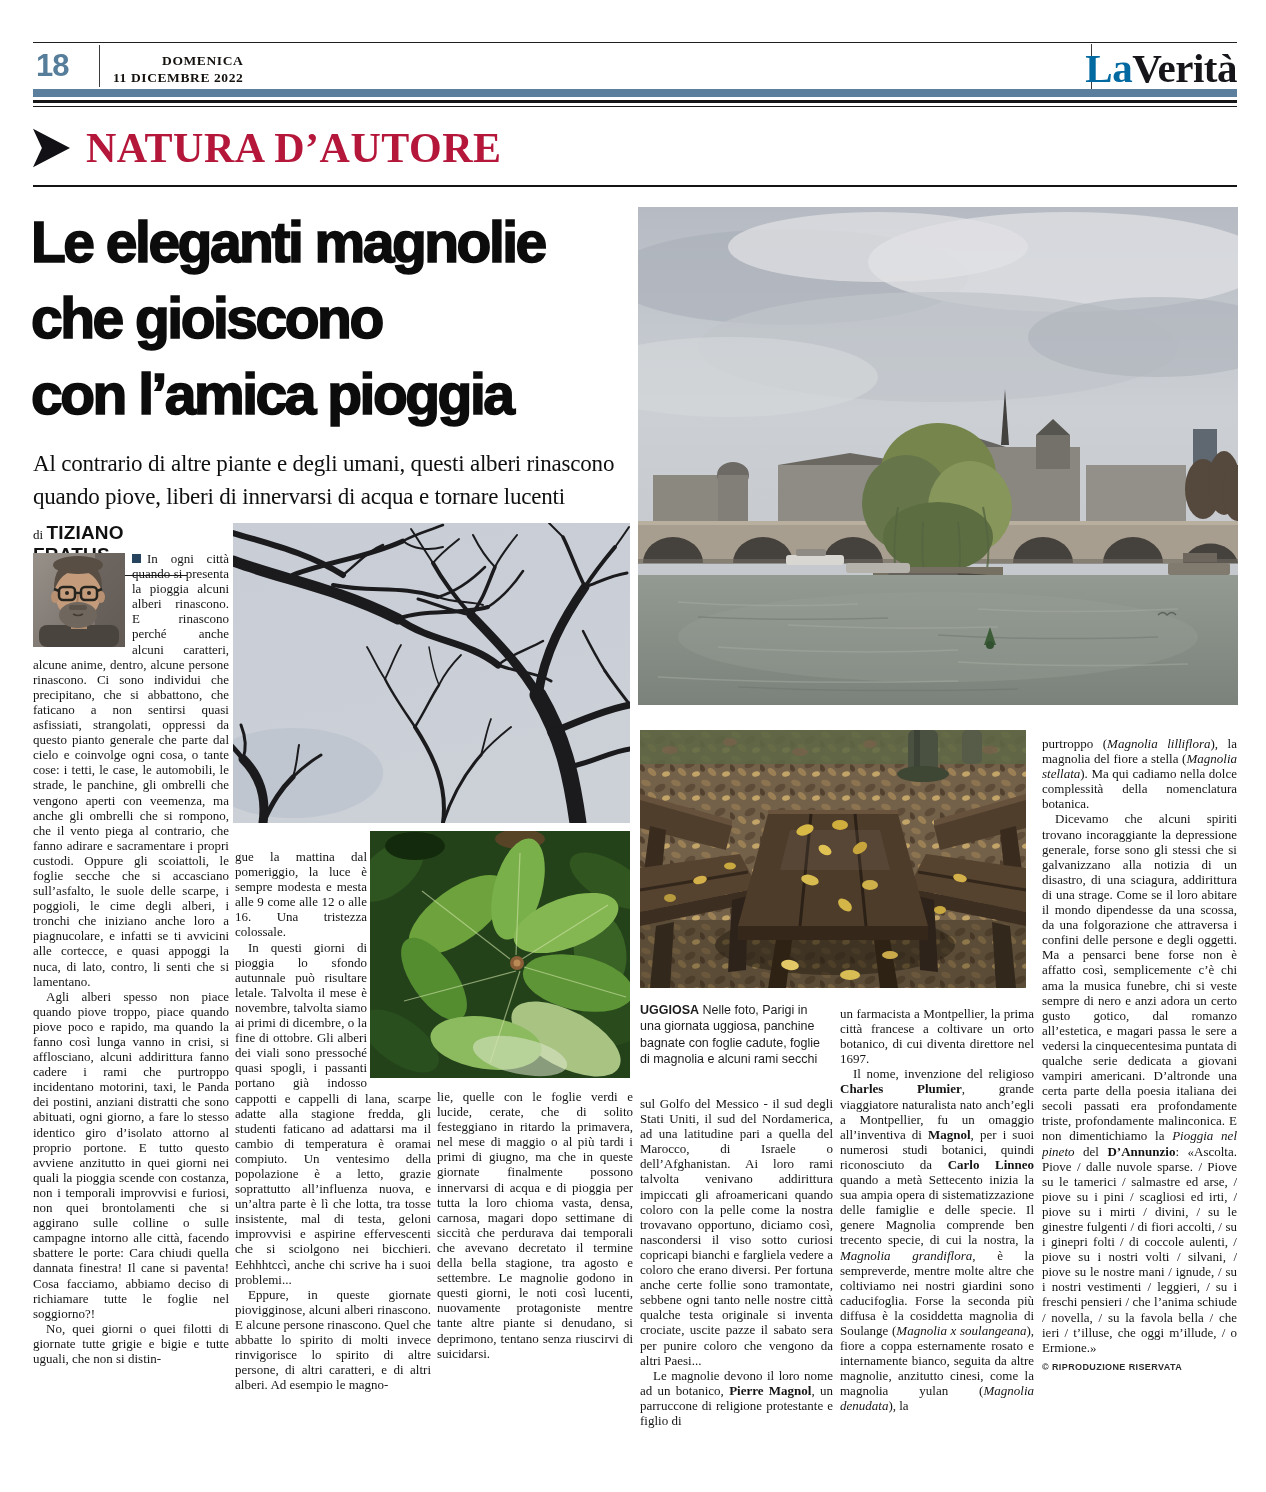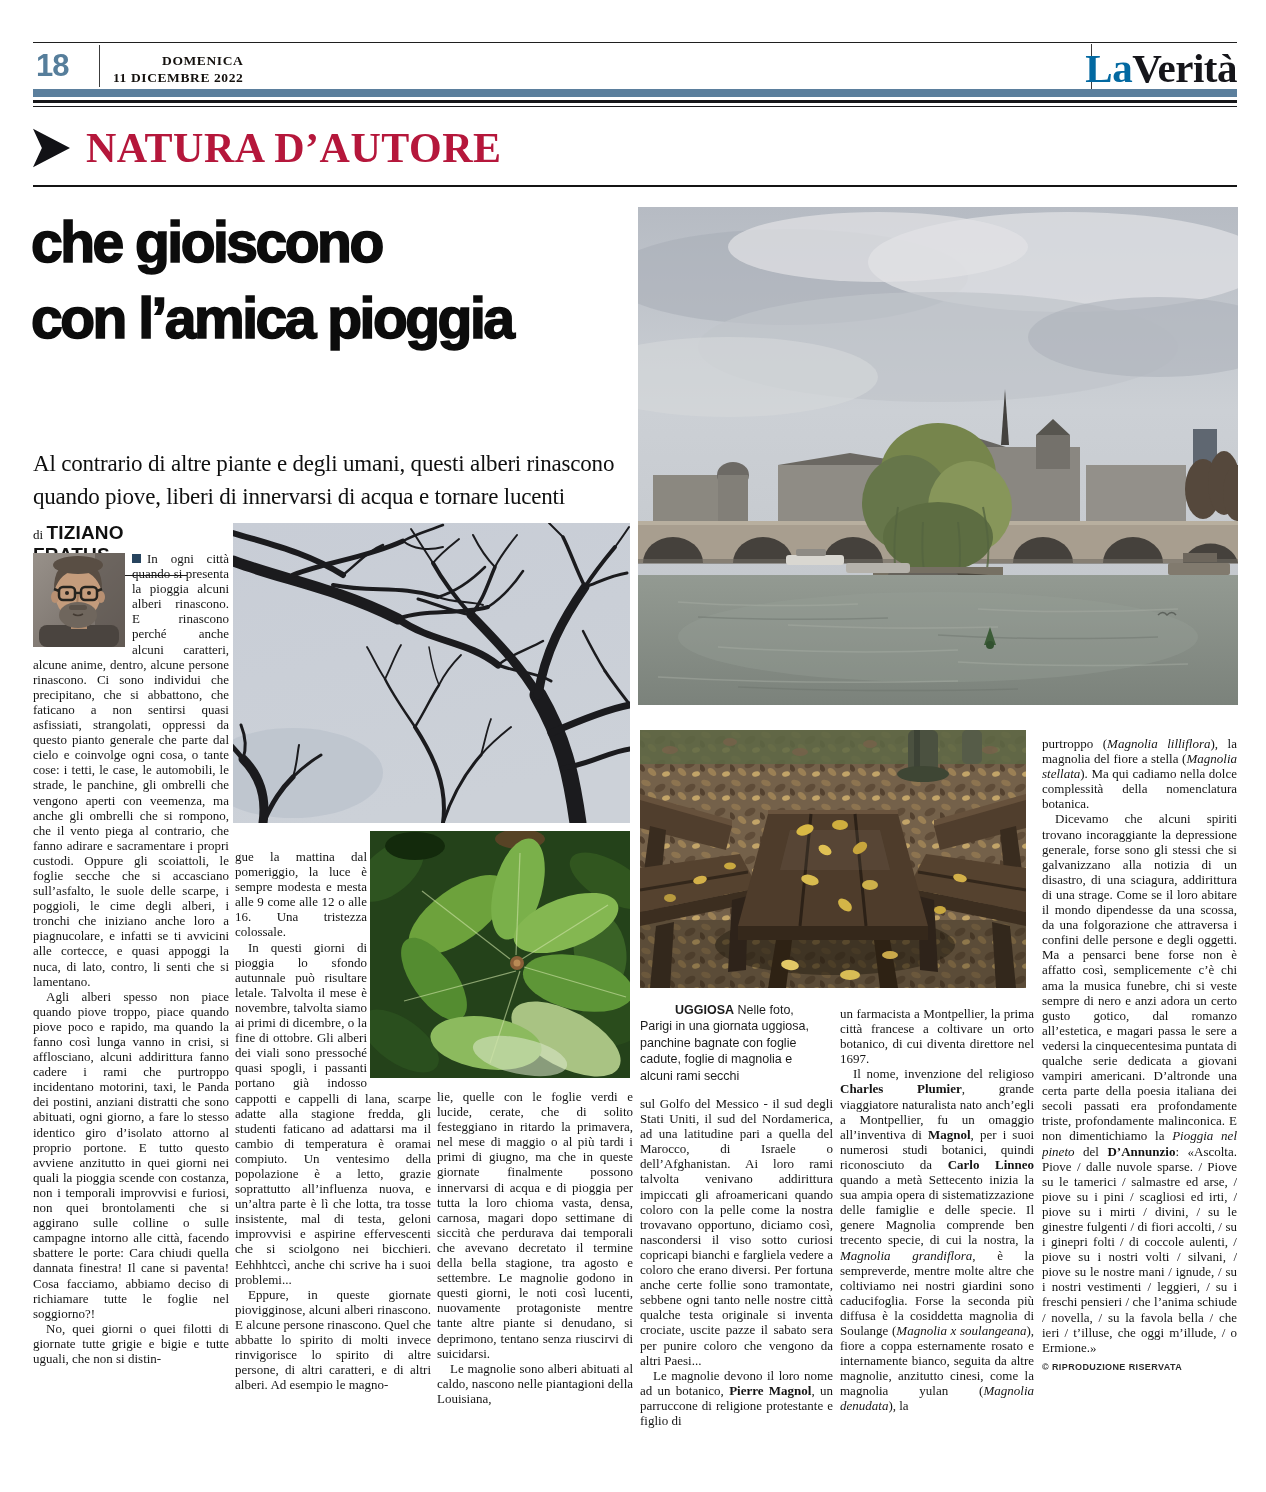--- a/index.html
+++ b/index.html
@@ -54,21 +54,21 @@
             margin-right:6px; }
   .author-photo { float:left; width:92px; height:94px; margin:2px 7px 2px 0; }
   .leaf-spacer { float:right; width:64px; height:234px; }
   .copyright { margin-top:7px; text-align:left; font-family:"Liberation Sans",sans-serif;
                font-weight:bold; font-size:9px; letter-spacing:0.4px; color:#2a2a2a; }
 
   
   .caption { left:640px; top:1002px; width:188px; height:92px; overflow:hidden;
              font-family:"Liberation Sans",sans-serif; font-size:12.5px;
              line-height:16.4px; color:#1b1b1b; }
-  .caption b { font-weight:bold;margin-left:35px; }
+  .caption b { font-weight:bold; }
 
   .photo svg { display:block; }
 </style>
 </head>
 <body>
 
 <div class="abs top-rule"></div>
 <div class="abs page-num">18</div>
 <div class="abs mast-vdiv1"></div>
 <div class="abs date-block">
@@ -81,20 +81,21 @@
 <div class="abs rule-thick"></div>
 <div class="abs rule-thin"></div>
 
 <div class="abs section-head">
   <span class="section-arrow"></span>
   <span class="section-label">NATURA D’AUTORE</span>
 </div>
 <div class="abs section-rule"></div>
 
 <h1 class="abs headline">
+  <span class="hl">Le eleganti magnolie</span>
   <span class="hl">che gioiscono</span>
   <span class="hl">con l’amica pioggia</span>
 </h1>
 <p class="abs subhead">Al contrario di altre piante e degli umani, questi alberi rinascono quando piove, liberi di innervarsi di acqua e tornare lucenti</p>
 <div class="abs byline">
   <span>di</span>
   <span class="byline-name">TIZIANO FRATUS</span>
 </div>
 
 <div class="abs photo" style="left:638px;top:207px;width:600px;height:498px">
@@ -398,21 +399,20 @@
 
 <div class="abs col" style="left:235px;top:849px;width:196px;height:606px">
   <div class="leaf-spacer"></div>
   <p class="bp">gue la mattina dal pomeriggio, la luce è sempre modesta e mesta alle 9 come alle 12 o alle 16. Una tristezza colossale.</p>
   <p class="bp ind">In questi giorni di pioggia lo sfondo autunnale può risultare letale. Talvolta il mese è novembre, talvolta siamo ai primi di dicembre, o la fine di ottobre. Gli alberi dei viali sono pressoché quasi spogli, i passanti portano già indosso cappotti e cappelli di lana, scarpe adatte alla stagione fredda, gli studenti faticano ad adattarsi ma il cambio di temperatura è oramai compiuto. Un ventesimo della popolazione è a letto, grazie soprattutto all’influenza nuova, e un’altra parte è lì che lotta, tra tosse insistente, mal di testa, geloni improvvisi e aspirine effervescenti che si sciolgono nei bicchieri. Eehhhtccì, anche chi scrive ha i suoi problemi...</p>
   <p class="bp ind">Eppure, in queste giornate piovigginose, alcuni alberi rinascono. E alcune persone rinascono. Quel che abbatte lo spirito di molti invece rinvigorisce lo spirito di altre persone, di altri caratteri, e di altri alberi. Ad esempio le magno-</p>
 </div>
 
 <div class="abs col" style="left:437px;top:1089px;width:196px;height:380px">
   <p class="bp">lie, quelle con le foglie verdi e lucide, cerate, che di solito festeggiano in ritardo la primavera, nel mese di maggio o al più tardi i primi di giugno, ma che in queste giornate finalmente possono innervarsi di acqua e di pioggia per tutta la loro chioma vasta, densa, carnosa, magari dopo settimane di siccità che perdurava dai temporali che avevano decretato il termine della bella stagione, tra agosto e settembre. Le magnolie godono in questi giorni, le noti così lucenti, nuovamente protagoniste mentre tante altre piante si denudano, si deprimono, tentano senza riuscirvi di suicidarsi.</p>
-  <p class="bp ind">Le magnolie sono alberi abituati al caldo, nascono nelle piantagioni della Louisiana,</p>
 </div>
 
 <div class="abs col" style="left:640px;top:1096px;width:193px;height:372px">
   <p class="bp">sul Golfo del Messico - il sud degli Stati Uniti, il sud del Nordamerica, ad una latitudine pari a quella del Marocco, di Israele o dell’Afghanistan. Ai loro rami talvolta venivano addirittura impiccati gli afroamericani quando coloro con la pelle come la nostra trovavano opportuno, diciamo così, nascondersi il viso sotto curiosi copricapi bianchi e fargliela vedere a coloro che erano diversi. Per fortuna anche certe follie sono tramontate, sebbene ogni tanto nelle nostre città qualche testa originale si inventa crociate, uscite pazze il sabato sera per punire coloro che vengono da altri Paesi...</p>
   <p class="bp ind"><span>Le magnolie devono il loro nome ad un botanico, </span><b>Pierre Magnol</b><span>, un parruccone di religione protestante e figlio di</span></p>
 </div>
 
 <div class="abs col" style="left:840px;top:1006px;width:194px;height:452px">
   <p class="bp">un farmacista a Montpellier, la prima città francese a coltivare un orto botanico, di cui diventa direttore nel 1697.</p>
   <p class="bp ind"><span>Il nome, invenzione del religioso </span><b>Charles Plumier</b><span>, grande viaggiatore naturalista nato anch’egli a Montpellier, fu un omaggio all’inventiva di </span><b>Magnol</b><span>, per i suoi numerosi studi botanici, quindi riconosciuto da </span><b>Carlo Linneo</b><span> quando a metà Settecento inizia la sua ampia opera di sistematizzazione delle famiglie e delle specie. Il genere Magnolia comprende ben trecento specie, di cui la nostra, la </span><i>Magnolia grandiflora</i><span>, è la sempreverde, mentre molte altre che coltiviamo nei nostri giardini sono caducifoglia. Forse la seconda più diffusa è la cosiddetta magnolia di Soulange (</span><i>Magnolia x soulangeana</i><span>), fiore a coppa esternamente rosato e internamente bianco, seguita da altre magnolie, anzitutto cinesi, come la magnolia yulan (</span><i>Magnolia denudata</i><span>), la</span></p>

